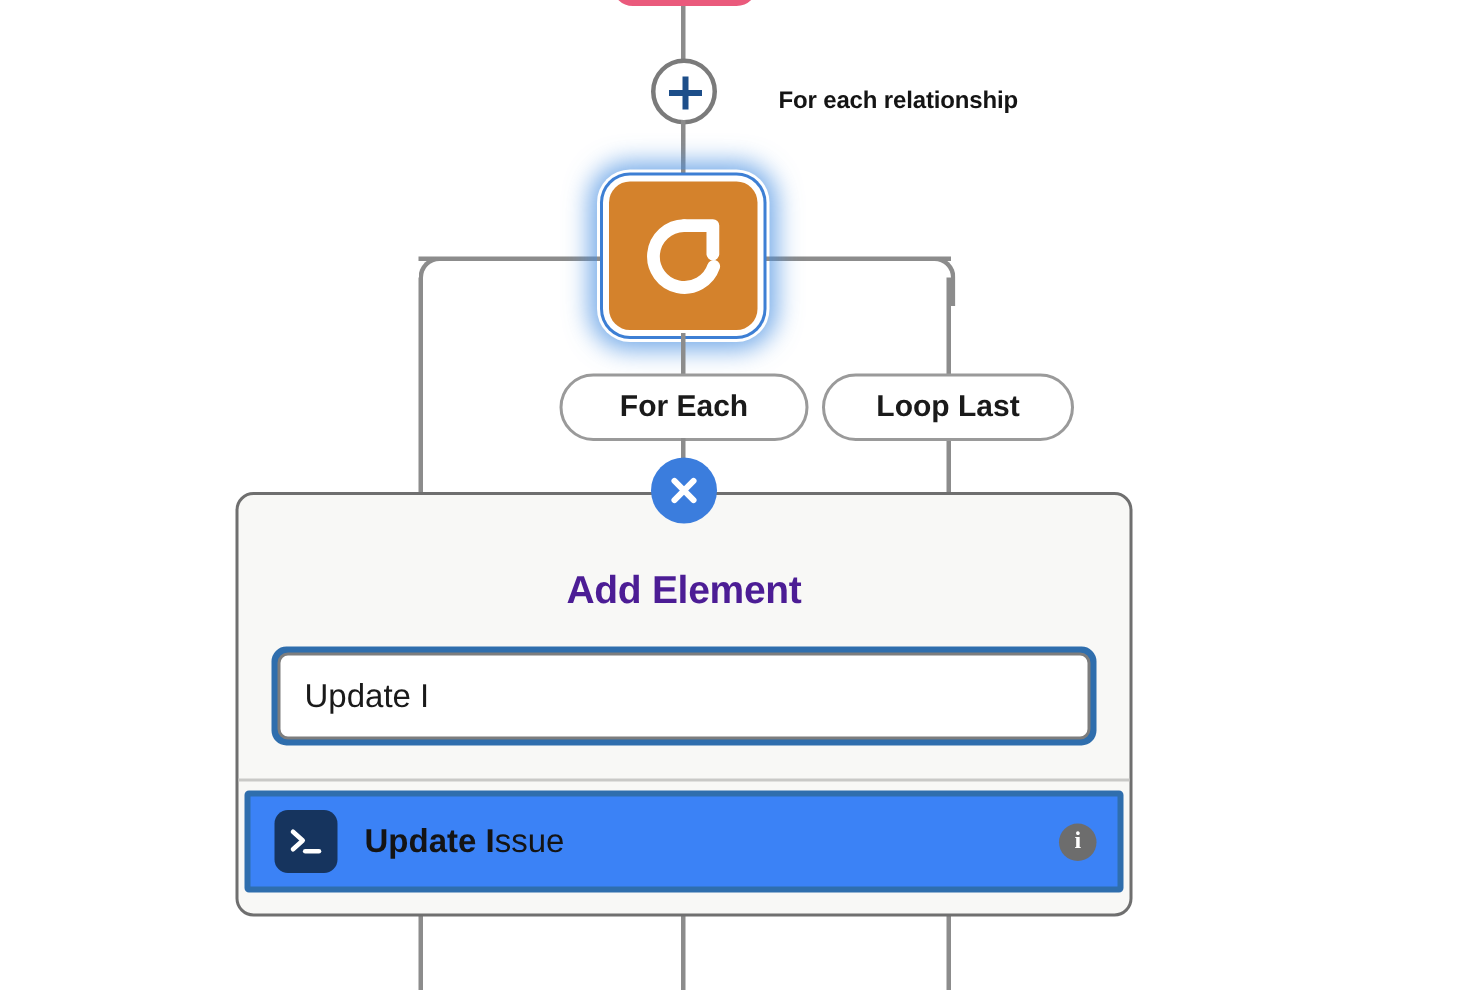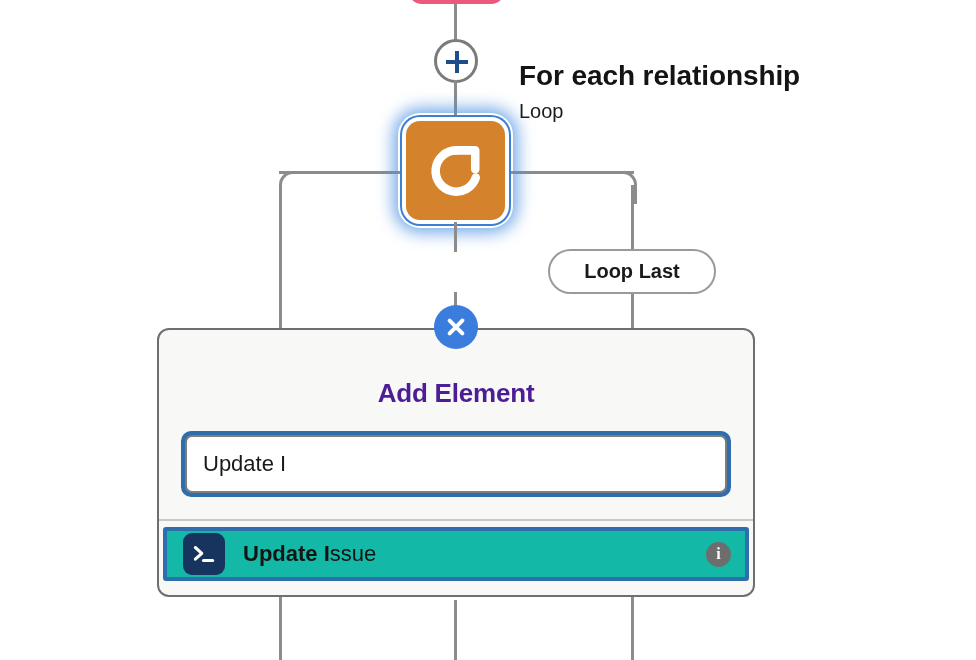--- a/index.html
+++ b/index.html
@@ -128,21 +128,21 @@
 
   
   .node-label {
     position: absolute;
     left: 519px;
     top: 56px;
     line-height: 1.45;
     color: #141414;
   }
   .node-label .title {
-    font-size: 28px;
+    font-size: 16px;
     font-weight: bold;
     letter-spacing: -0.1px;
   }
   .node-label .subtitle {
     font-size: 20px;
     font-weight: normal;
     color: #1d1d1d;
   }
 
   
@@ -230,24 +230,24 @@
     outline: none;
     caret-color: #000;
   }
   .results-sep {
     height: 2px;
     background: #c9c9c7;
     margin: 0;
   }
   .result-row {
     margin: 6px 4px 4px 4px;
-    height: 54px;
+    height: 68px;
     border: 4px solid #2f6ead;
     border-radius: 3px;
-    background: #14b8a6;
+    background: #3b82f6;
     box-sizing: border-box;
     display: flex;
     align-items: center;
     padding: 0 14px 0 16px;
   }
   .term-icon {
     width: 42px;
     height: 42px;
     border-radius: 9px;
     background: #16345e;
@@ -310,25 +310,25 @@
         <svg width="66" height="66" viewBox="0 0 24 24" aria-hidden="true">
           <path d="M12 4.5 A7.5 7.5 0 1 0 19.2 14.4" fill="none" stroke="#ffffff" stroke-width="3.1" stroke-linecap="round"></path>
           <path d="M12.1 4.5 H19.0 V11.4" fill="none" stroke="#ffffff" stroke-width="3.1" stroke-linecap="round" stroke-linejoin="round"></path>
         </svg>
       </span>
     </div>
   </div>
 
   <div class="node-label">
     <div class="title">For each relationship</div>
-    <div class="subtitle">Loop</div>
   </div>
 
   <div class="vline" style="left:454px; top:222px; height:30px;"></div>
 
+  <div class="pill" id="pill-foreach">For Each</div>
   <div class="pill" id="pill-afterlast">Loop Last</div>
 
   <div class="vline" style="left:454px; top:292px; height:25px;"></div>
 
   <div class="vline" style="left:454px; top:600px; height:60px;"></div>
 
   <div class="close-btn"></div>
 
   <div class="dialog">
     <div class="dialog-title">Add Element</div>

